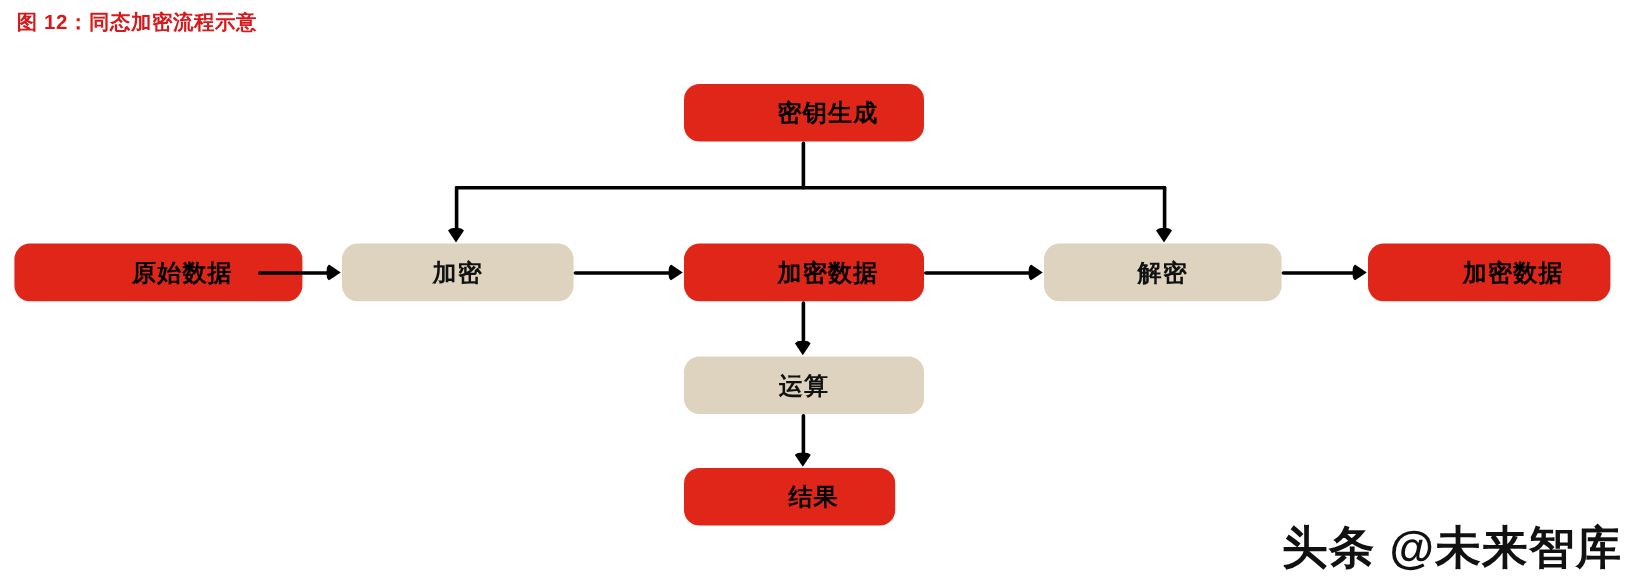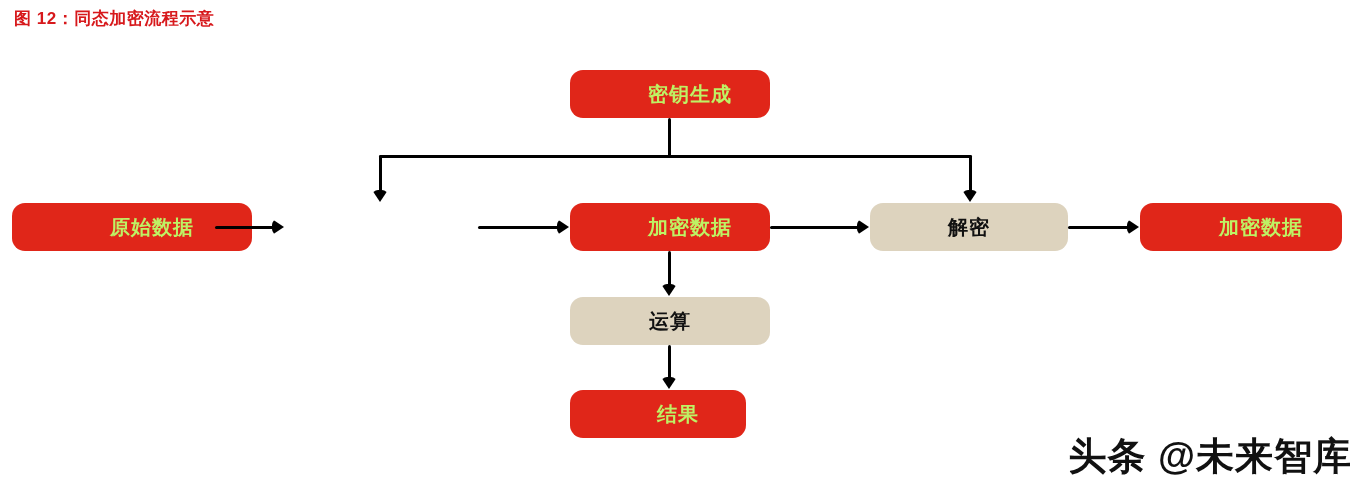--- a/index.html
+++ b/index.html
@@ -28,21 +28,21 @@
     height: 48px;
     display: flex;
     align-items: center;
     justify-content: center;
     font-size: 20px;
     font-weight: bold;
     letter-spacing: 1px;
   }
   .node.red {
     background: #e02619;
-    color: #bef264;
+    color: #000000;
     padding-left: 40px;
   }
   .node.tan {
     background: #ddd3be;
     color: #111111;
   }
   .line {
     position: absolute;
     background: #000000;
   }
@@ -76,20 +76,21 @@
 <body>
 
 <div class="canvas">
 
   <div class="fig-title">图 12：同态加密流程示意</div>
 
   <div class="node red" style="left:570px; top:70px; width:200px;">密钥生成</div>
 
   <div class="node red" style="left:12px; top:203px; width:240px;">原始数据</div>
 
+  <div class="node tan" style="left:285px; top:203px; width:193px;">加密</div>
 
   <div class="node red" style="left:570px; top:203px; width:200px;">加密数据</div>
 
   <div class="node tan" style="left:870px; top:203px; width:198px;">解密</div>
 
   <div class="node red" style="left:1140px; top:203px; width:202px;">加密数据</div>
 
   <div class="node tan" style="left:570px; top:297px; width:200px;">运算</div>
 
   <div class="node red" style="left:570px; top:390px; width:176px;">结果</div>

